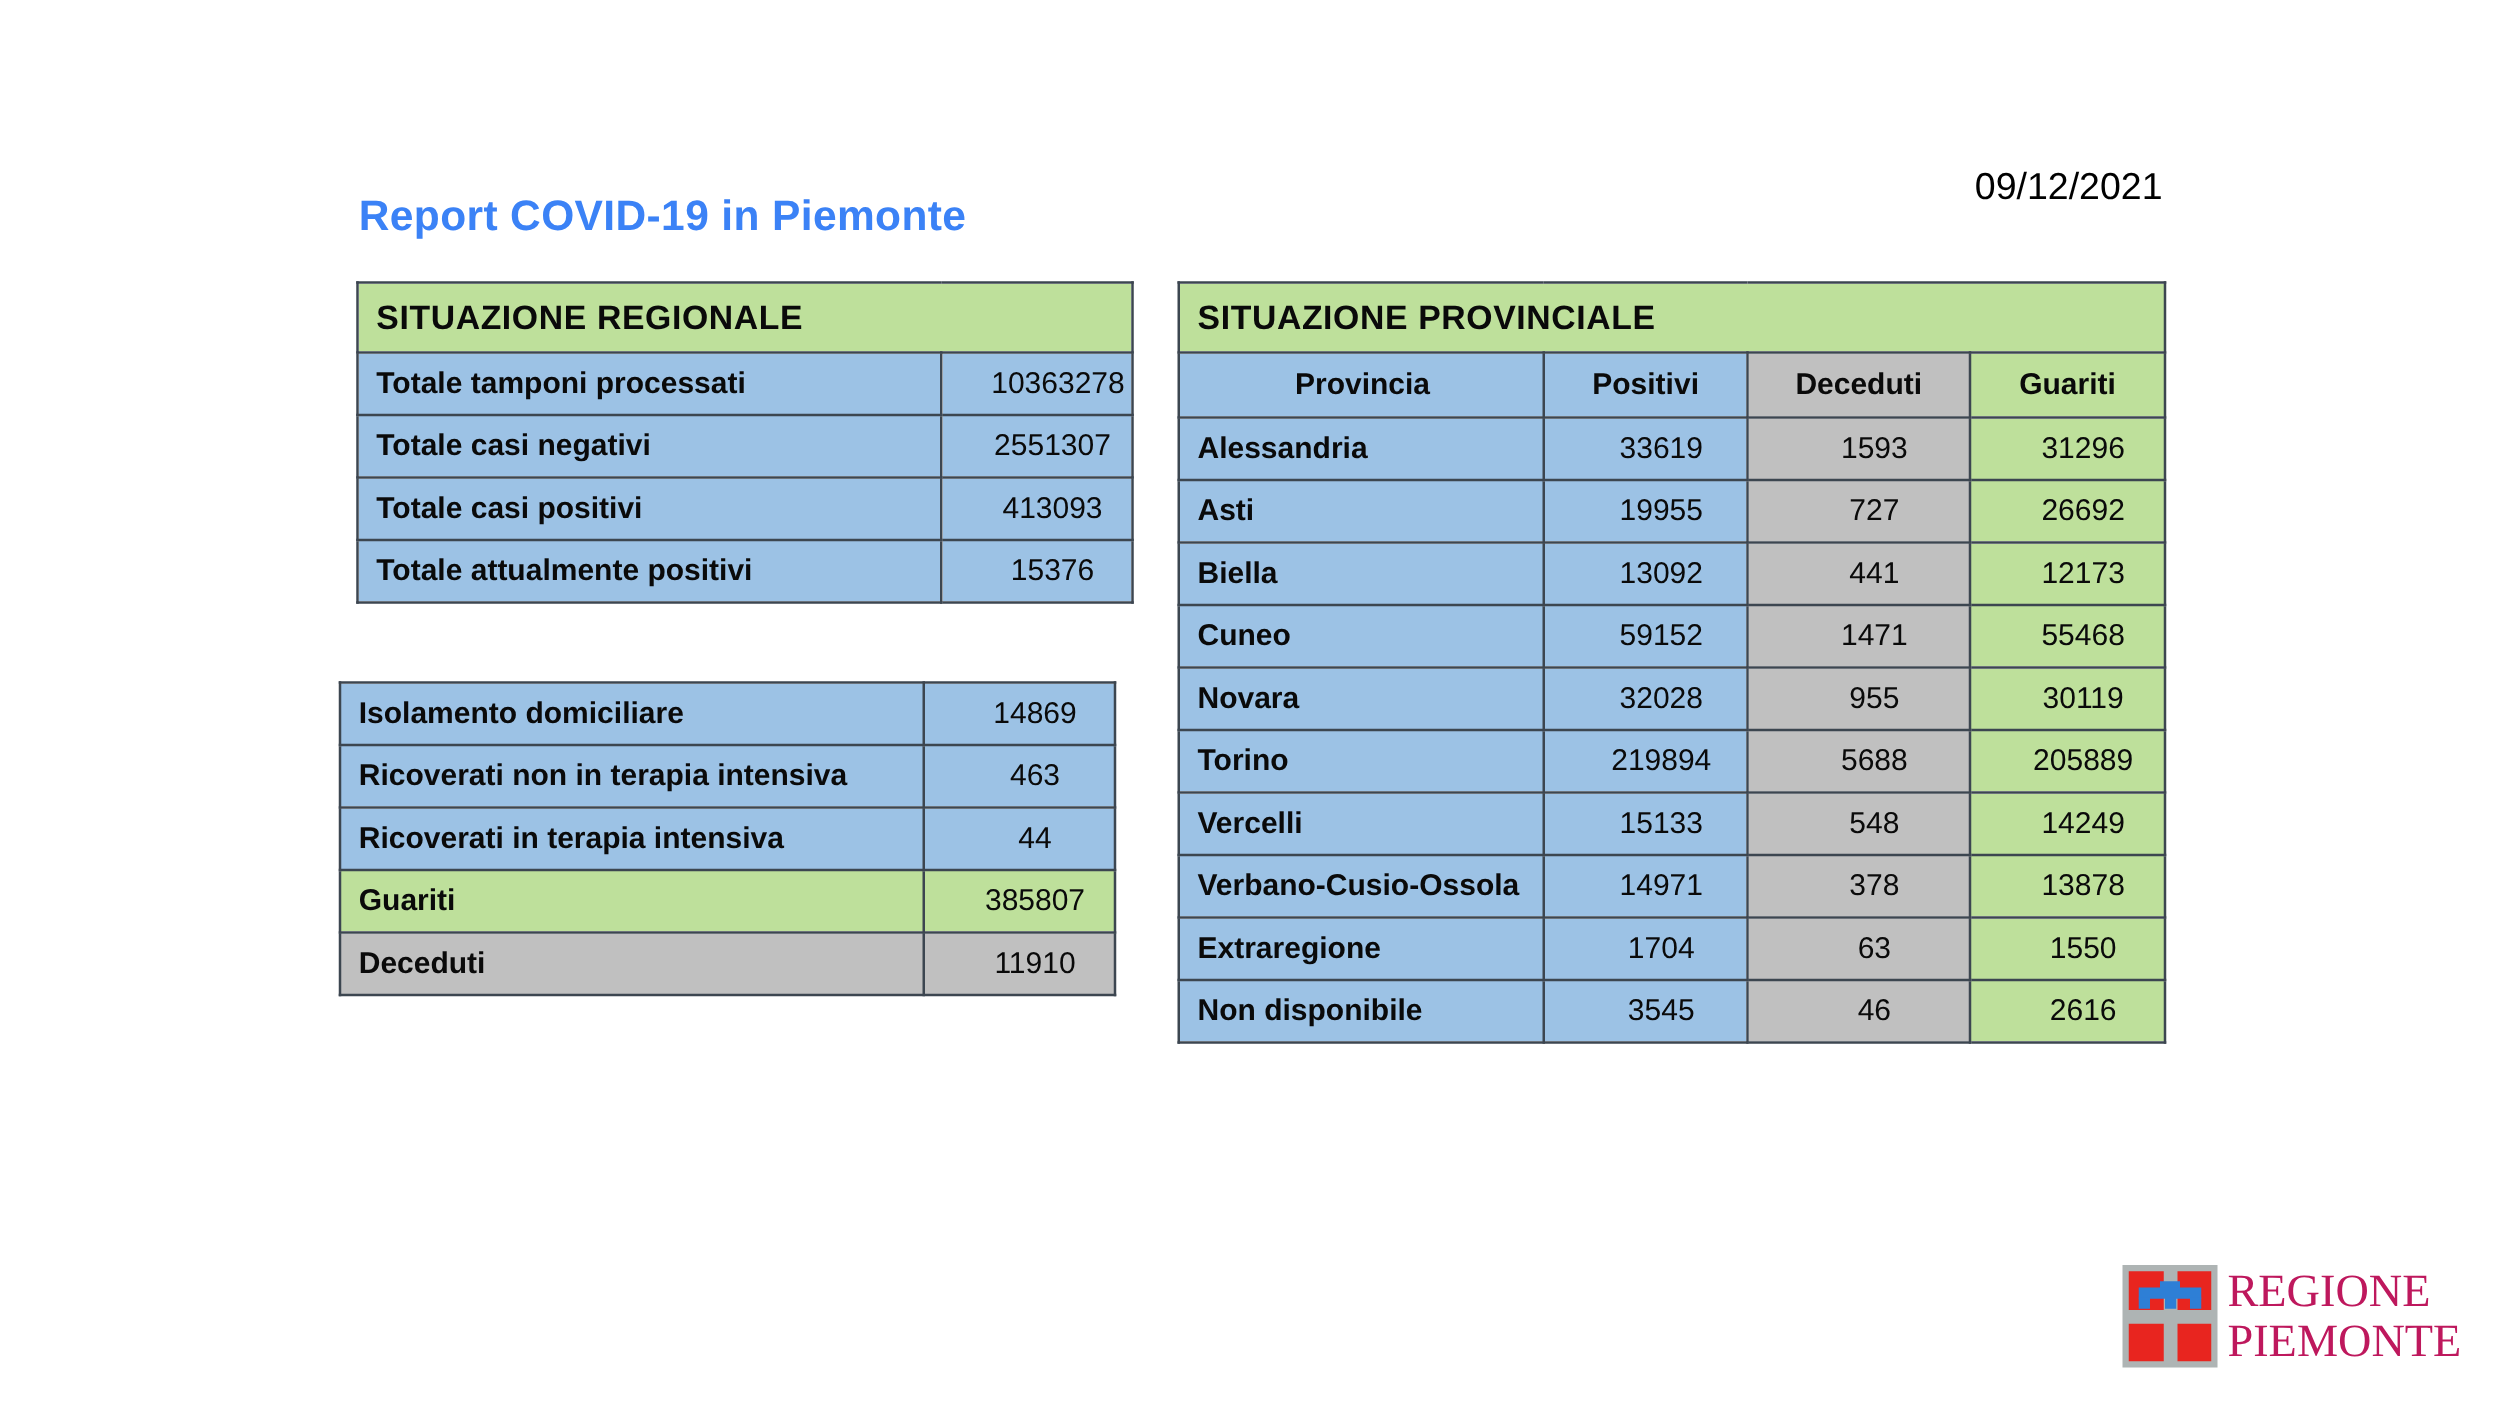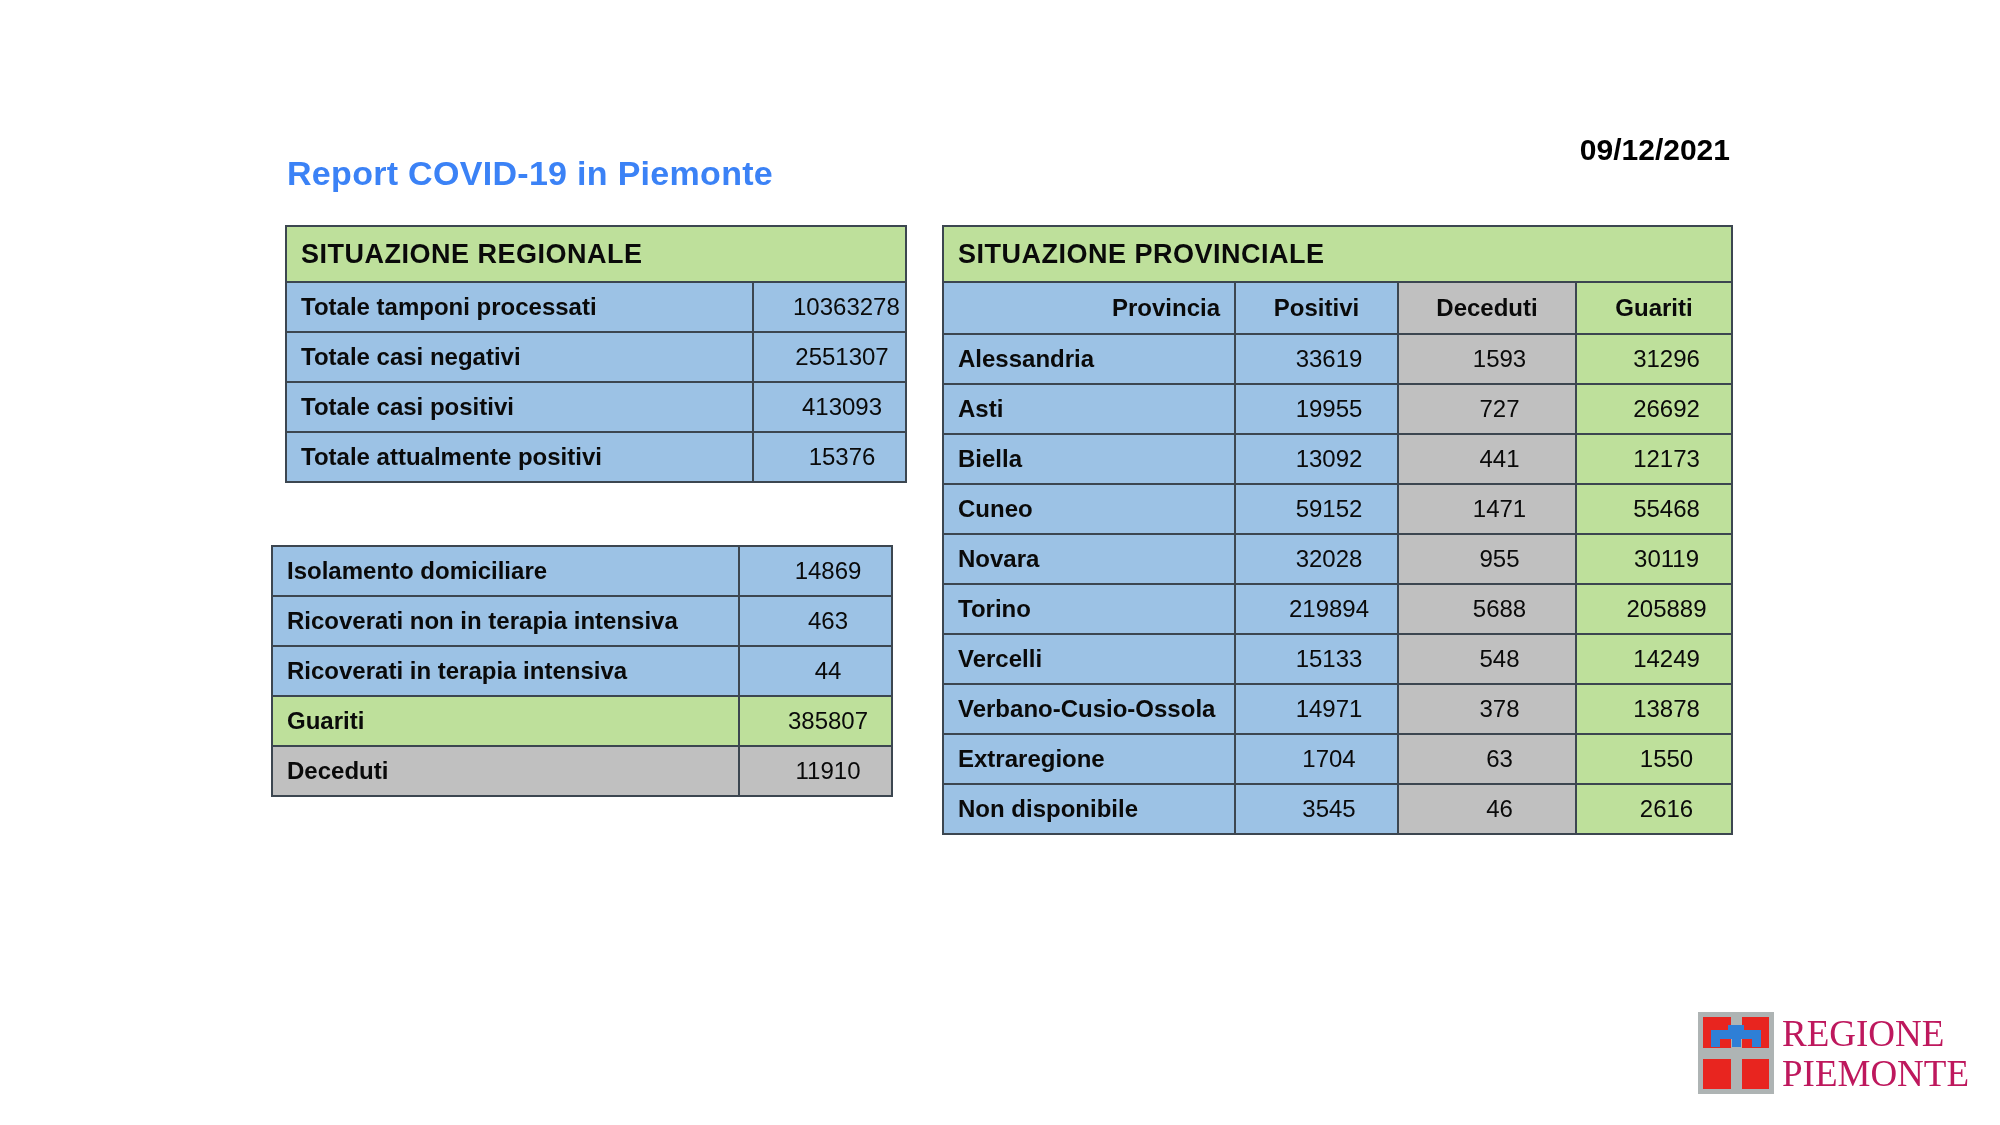--- a/index.html
+++ b/index.html
@@ -6,36 +6,36 @@
   .page {
     position:relative; width:2000px; height:1125px; background:#ffffff;
     font-family:"Liberation Sans", sans-serif; color:#0a0a0a; overflow:hidden;
   }
   .title {
     position:absolute; left:287px; top:126px;
     font-size:34px; font-weight:bold; letter-spacing:0.3px; color:#3b82f6;margin-top:28px;
   }
   .date {
     position:absolute; top:133px; right:270px;
-    font-size:30px; font-weight:bold; color:#000;
+    font-size:30px; font-weight:normal; color:#000;
   }
   table { position:absolute; border-collapse:collapse; table-layout:fixed; }
   td, th {
     border:2px solid #3c4650; padding:0 14px; font-size:24px;
     overflow:hidden; white-space:nowrap;
   }
   th.section-header {
     height:54px; font-size:27px; font-weight:bold; text-align:left;
     letter-spacing:0.5px;
   }
   tr.data-row { height:50px; }
   td.label { font-weight:bold; text-align:left; }
   td.value { font-weight:normal; text-align:center;padding-left:39px; }
   th.col-h { height:50px; font-size:24px; font-weight:bold; }
-  th.col-h.left { text-align:right;padding-left:16px; }
+  th.col-h.left { text-align:center;padding-left:16px; }
   th.col-h.center { text-align:center; }
   .bg-green { background:#bee09b; }
   .bg-blue  { background:#9cc2e5; }
   .bg-gray  { background:#c0c0c0; }
 
   .t-regional   { left:285px; top:225px; width:620px; }
   .t-current    { left:271px; top:545px; width:620px; }
   .t-provincial { left:942px; top:225px; width:789px; }
 
   

